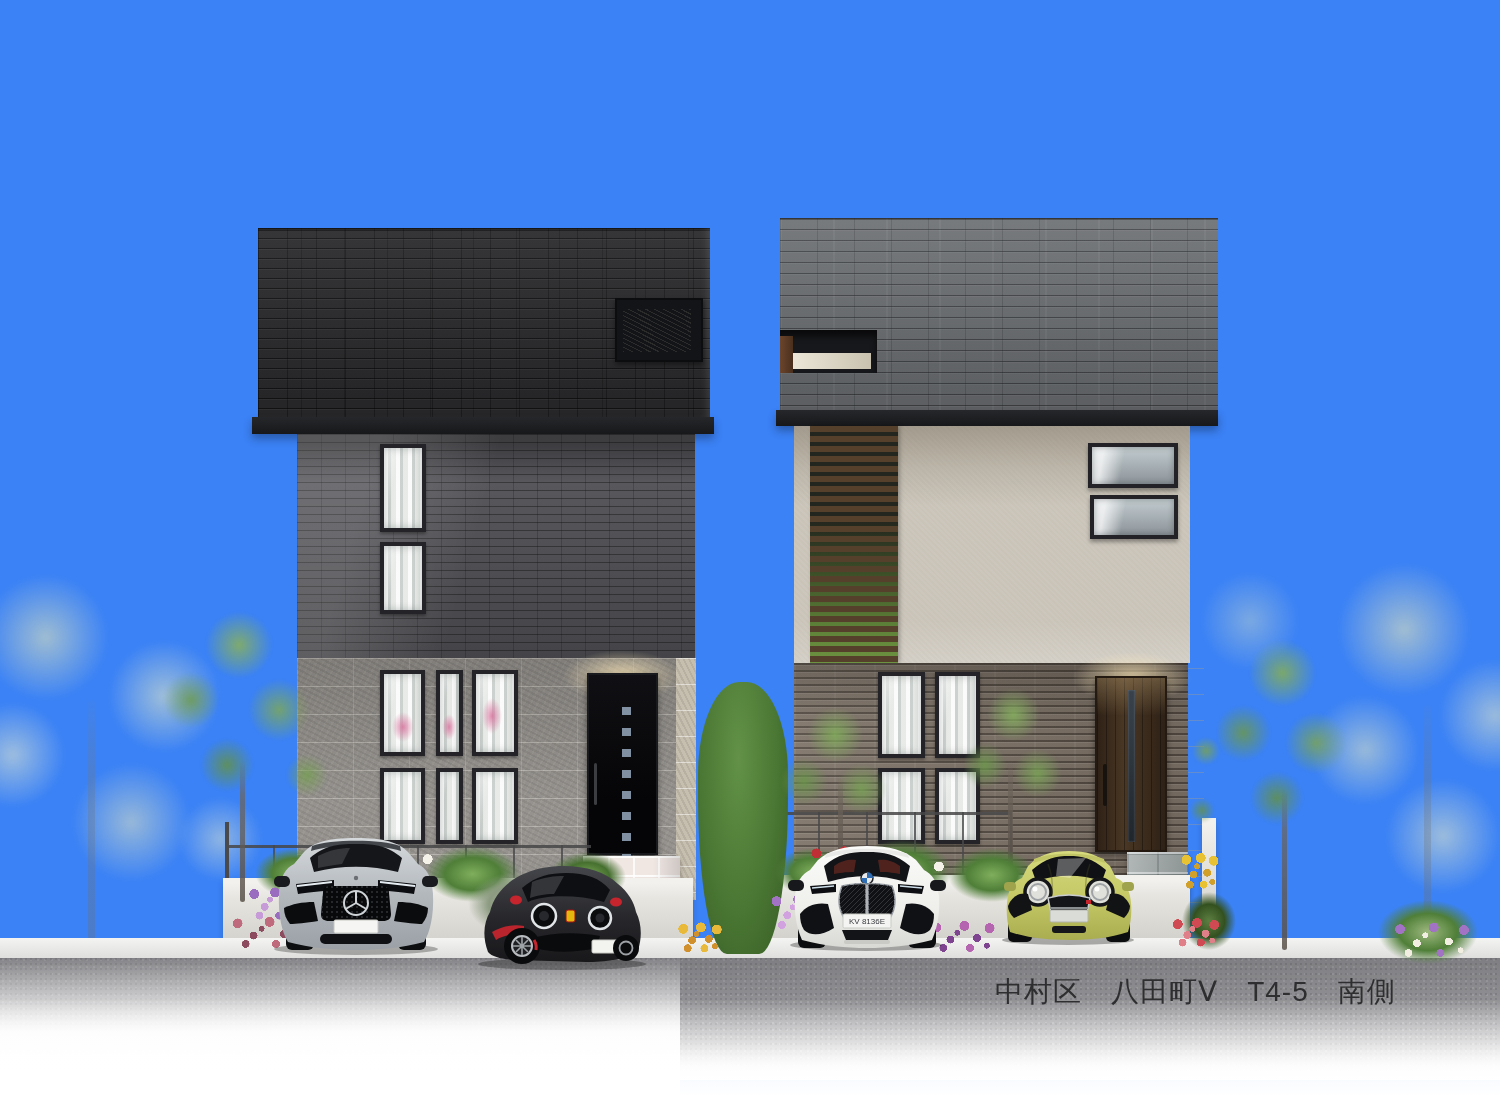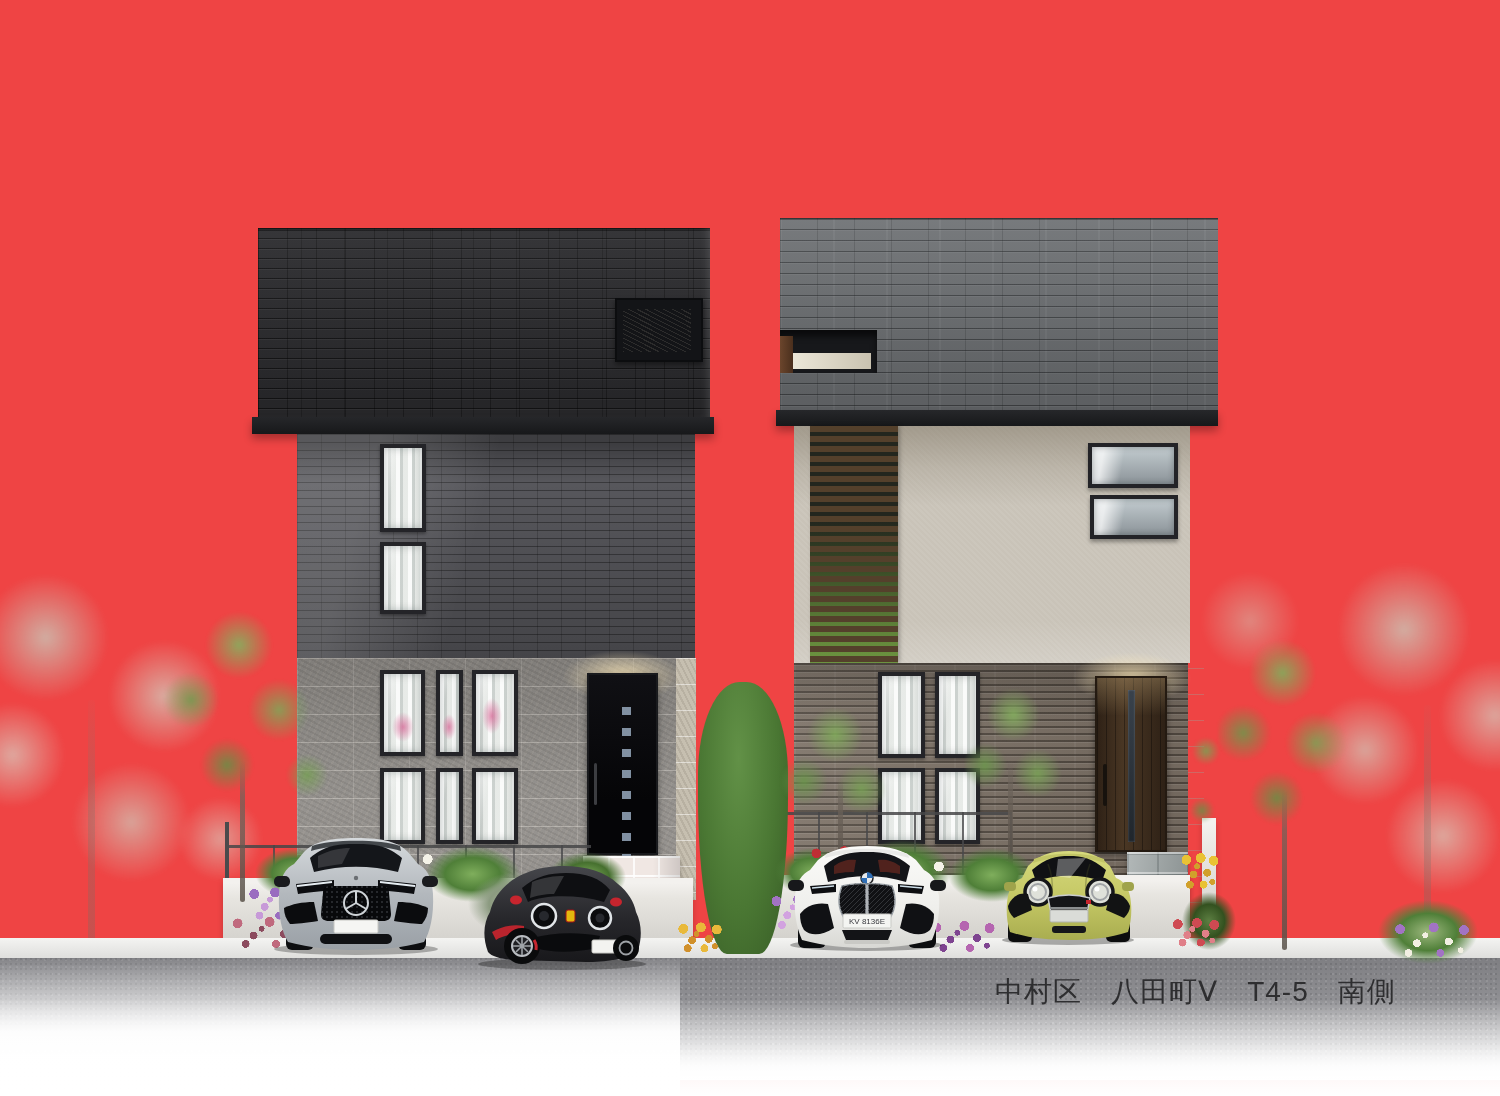--- a/index.html
+++ b/index.html
@@ -1,16 +1,16 @@
 <!DOCTYPE html>
 <html><head>
 <meta charset="utf-8">
 <style>
   html,body{margin:0;padding:0;background:#ffffff;}
-  #stage{position:relative;width:1500px;height:1096px;background:#ef4444;overflow:hidden;
+  #stage{position:relative;width:1500px;height:1096px;background:#3b82f6;overflow:hidden;
          font-family:"Liberation Sans", sans-serif;}
   #stage *{position:absolute;box-sizing:border-box;}
 
   
   .ftree{filter:blur(2px);opacity:.9;}
   .gcan{filter:blur(1px);}
   .trunk{width:5px;border-radius:3px;
     background:linear-gradient(180deg, rgba(120,112,102,0), rgba(108,99,90,.7) 25%, rgba(88,80,72,.85));}
   .ftrunk{width:7px;border-radius:3px;opacity:.35;
     background:linear-gradient(180deg, rgba(140,140,130,.1), rgba(120,118,110,.8) 30%, rgba(110,108,100,.9));}

